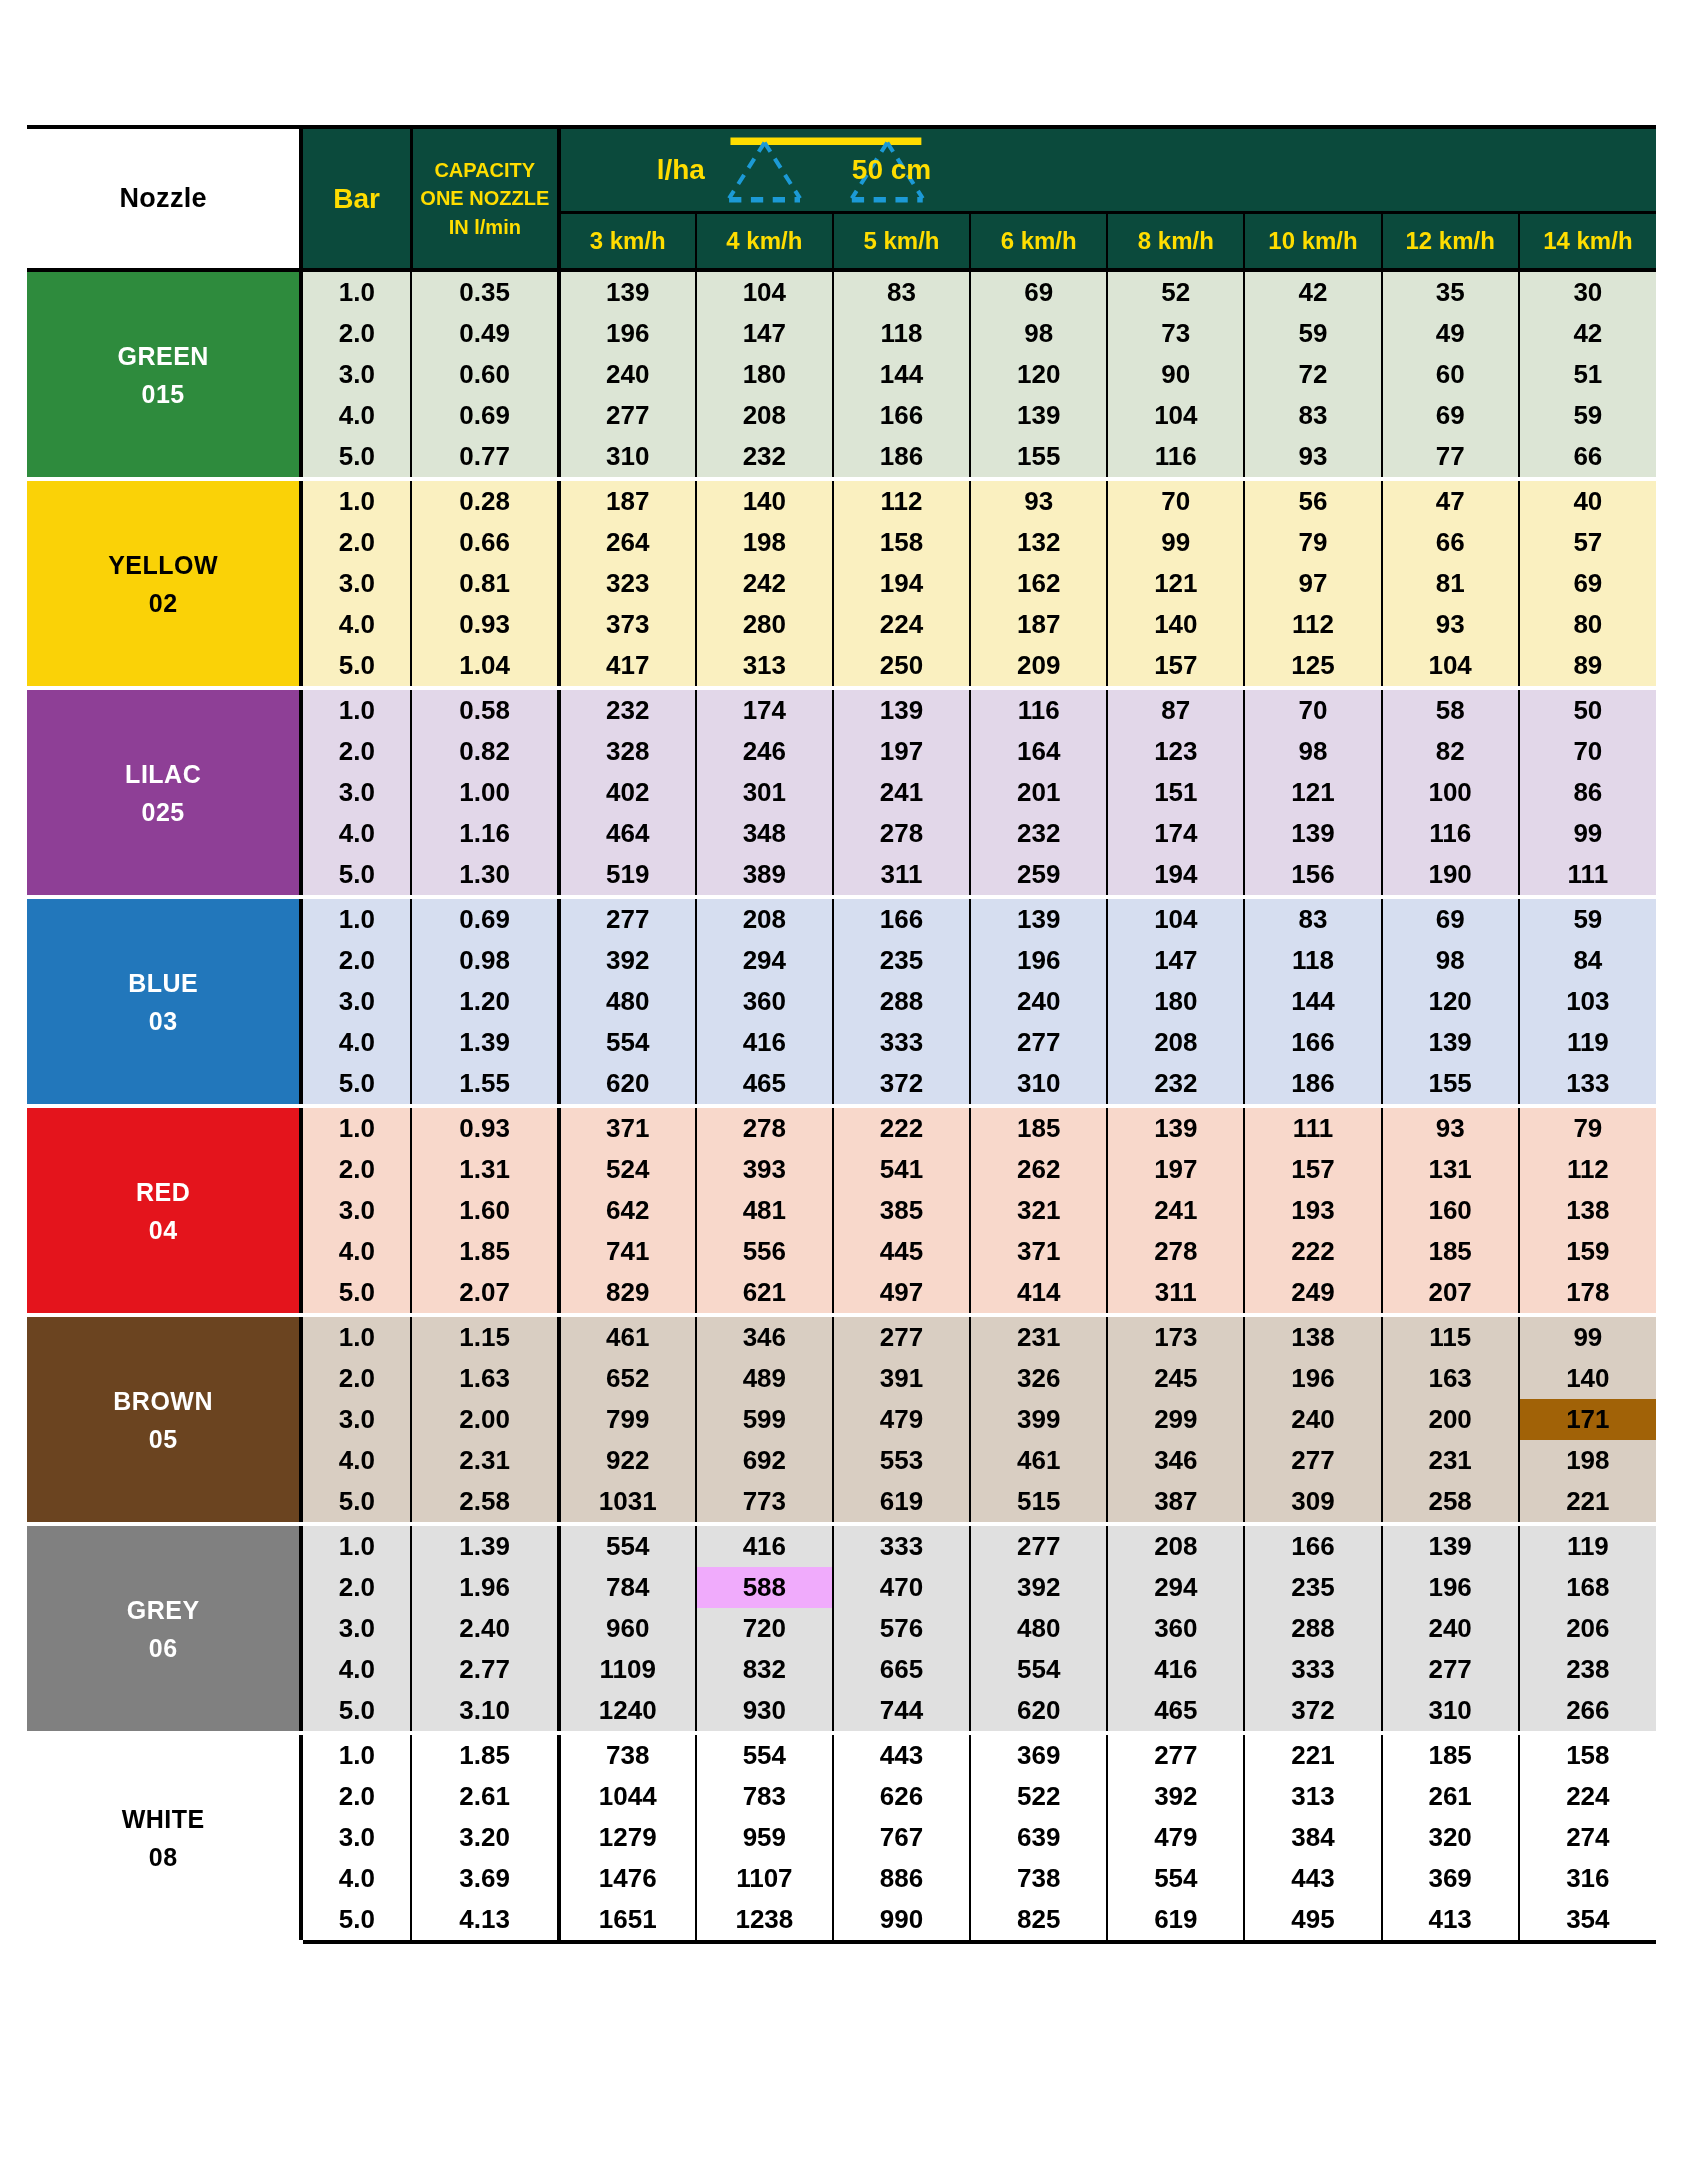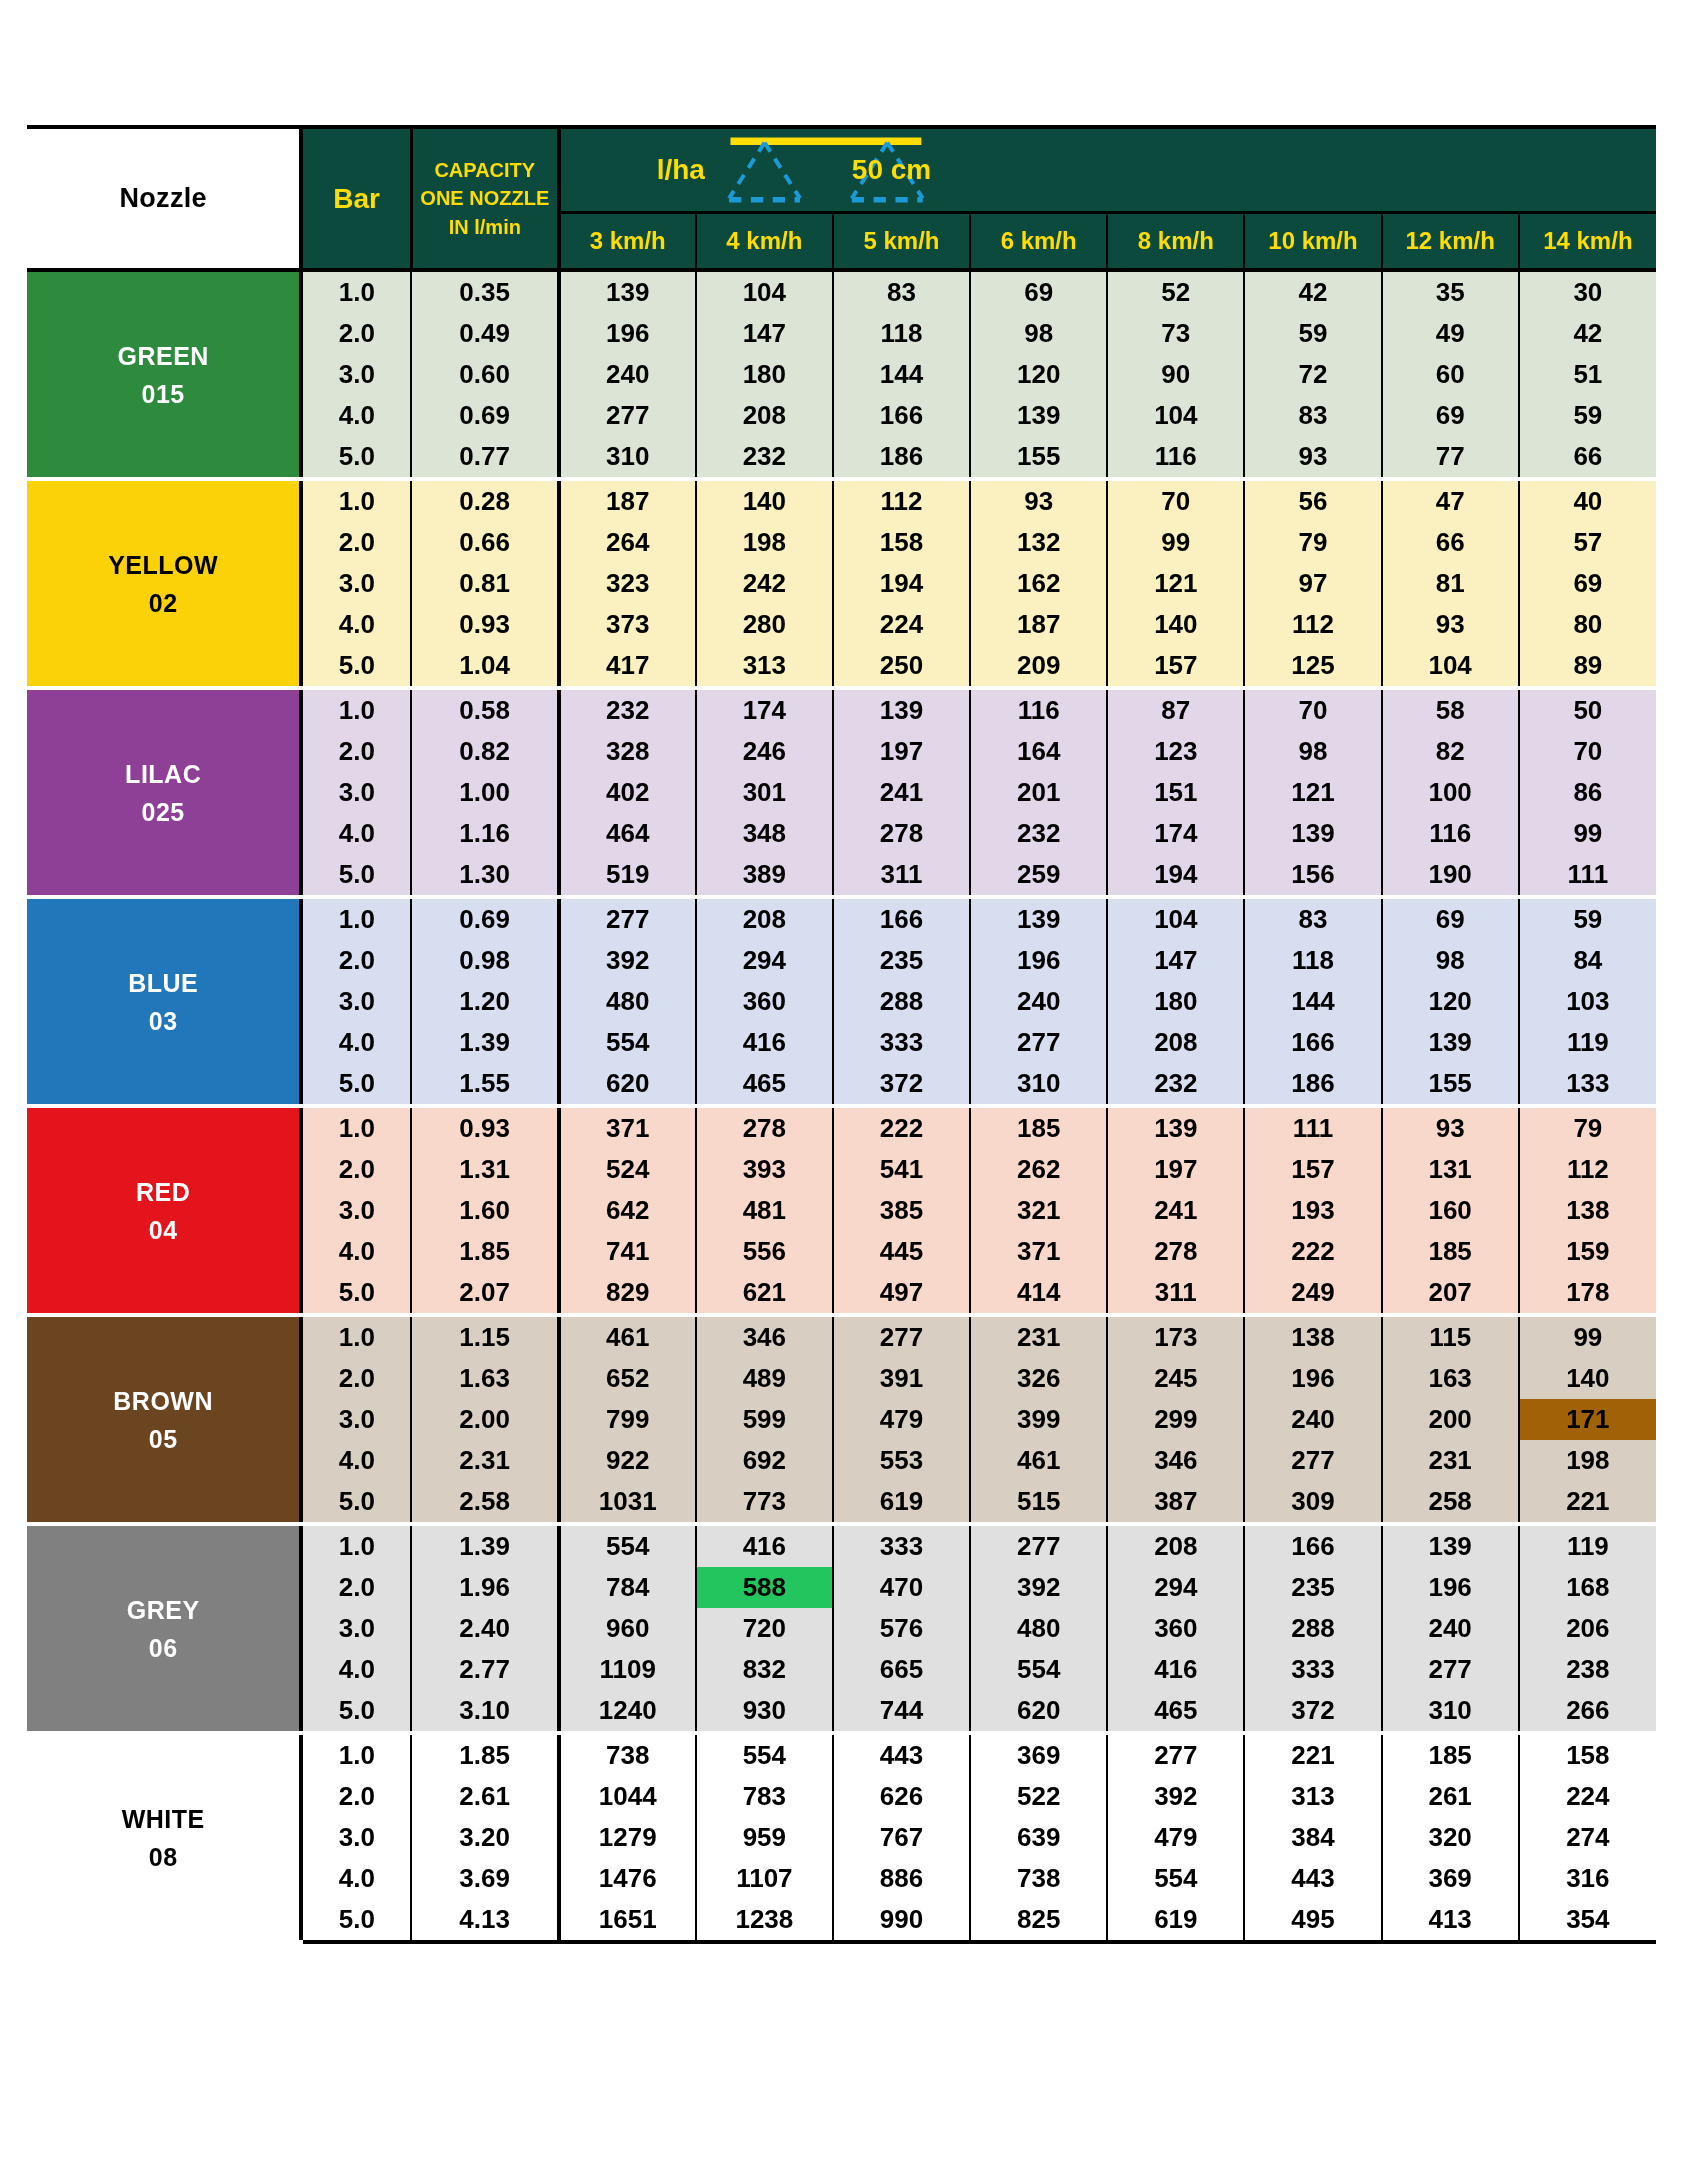--- a/index.html
+++ b/index.html
@@ -604,21 +604,21 @@
           <td class="cell spd" style="background: rgb(224, 224, 224);">277</td>
           <td class="cell spd" style="background: rgb(224, 224, 224);">208</td>
           <td class="cell spd" style="background: rgb(224, 224, 224);">166</td>
           <td class="cell spd" style="background: rgb(224, 224, 224);">139</td>
           <td class="cell spd" style="background: rgb(224, 224, 224);">119</td>
         </tr>
         <tr>
           <td class="cell bar" style="background: rgb(224, 224, 224);">2.0</td>
           <td class="cell cap" style="background: rgb(224, 224, 224);">1.96</td>
           <td class="cell spd1" style="background: rgb(224, 224, 224);">784</td>
-          <td class="cell spd" style="background: #22c55e;">588</td>
+          <td class="cell spd" style="background: #f0abfc;">588</td>
           <td class="cell spd" style="background: rgb(224, 224, 224);">470</td>
           <td class="cell spd" style="background: rgb(224, 224, 224);">392</td>
           <td class="cell spd" style="background: rgb(224, 224, 224);">294</td>
           <td class="cell spd" style="background: rgb(224, 224, 224);">235</td>
           <td class="cell spd" style="background: rgb(224, 224, 224);">196</td>
           <td class="cell spd" style="background: rgb(224, 224, 224);">168</td>
         </tr>
         <tr>
           <td class="cell bar" style="background: rgb(224, 224, 224);">3.0</td>
           <td class="cell cap" style="background: rgb(224, 224, 224);">2.40</td>

